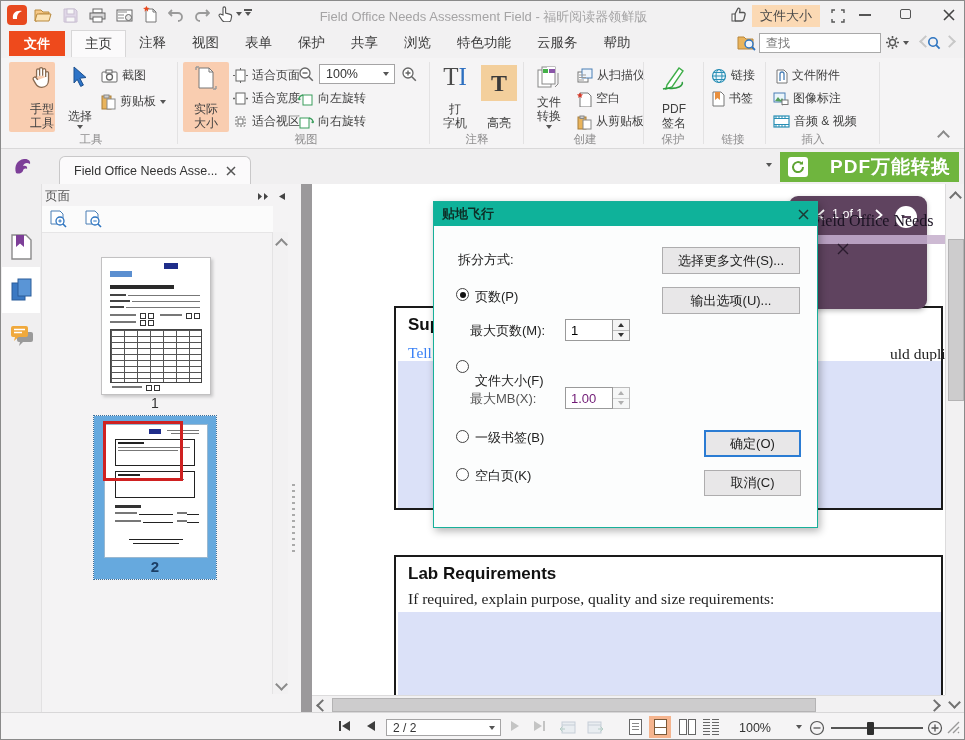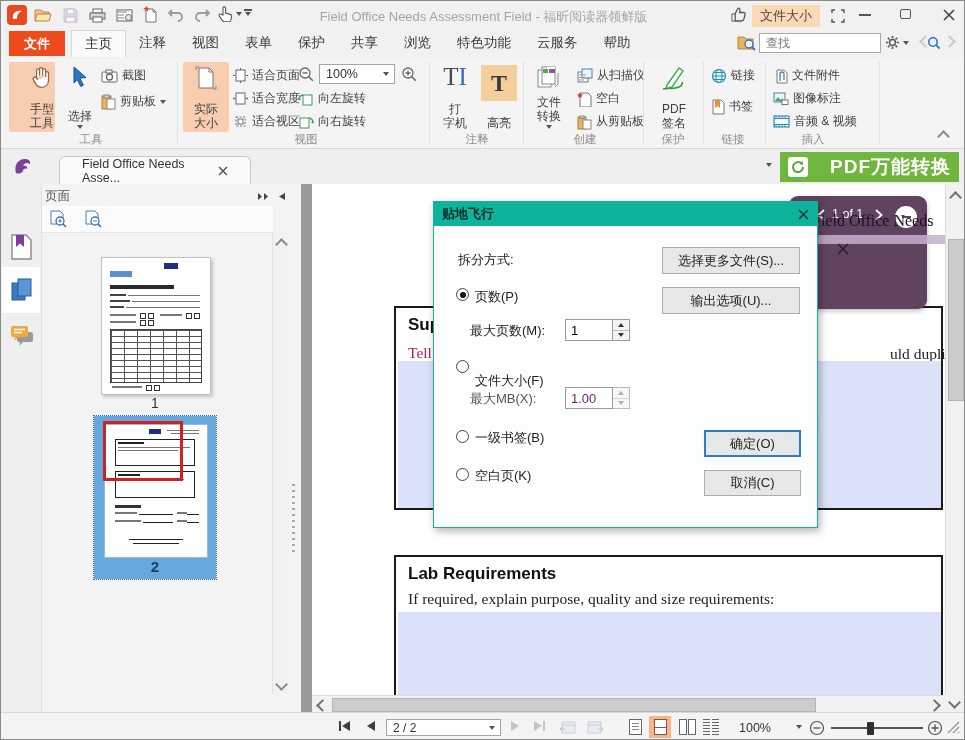--- a/index.html
+++ b/index.html
@@ -23,21 +23,21 @@
   .gsep{top:4px;height:82px;width:1px;background:#e3e2e3;}
   .gcap{top:74px;font-size:11.5px;color:#8f8e8f;text-align:center;}
   .bigbtn{top:4px;height:70px;display:flex;flex-direction:column;align-items:center;padding-top:3px;box-sizing:border-box;border-radius:2px;}
   .bigbtn.active{background:#f9cdb0;}
   .blbl{font-size:12px;line-height:14px;color:#3f3f3f;text-align:center;margin-top:auto;padding-bottom:2px;}
   .sitem{display:flex;align-items:center;gap:4px;height:21px;}
   .slbl{font-size:12px;color:#3f3f3f;white-space:nowrap;}
   .caret{width:0;height:0;border-left:3.5px solid transparent;border-right:3.5px solid transparent;border-top:4px solid #555;}
   .combo{background:#fff;border:1px solid #a5a4a5;display:flex;align-items:center;font-size:12.5px;color:#333;box-sizing:border-box;}
   
-  .doctab{background:#fbfafb;border:1px solid #c9c8c9;border-bottom:none;border-radius:6px 6px 0 0;display:flex;align-items:center;font-size:12.5px;color:#333;padding:0 22px;box-sizing:border-box;}
+  .doctab{background:#fbfafb;border:1px solid #c9c8c9;border-bottom:none;border-radius:6px 6px 0 0;display:flex;align-items:center;font-size:12.5px;color:#333;padding:0 14px;box-sizing:border-box;}
   .badge{background:#6fb53e;color:#fff;font-weight:bold;font-size:19px;display:flex;align-items:center;gap:22px;padding:0 8px;letter-spacing:1px;}
   
   .rail{left:0;top:183px;width:40px;height:530px;background:#f0eff0;border-right:1px solid #e2e1e2;}
   .thumb-sel{background:#66a9de;outline:1px dotted #3c6e99;}
   .stub{position:absolute;background:#777;}
   .mini-table{position:absolute;border:1px solid #444;
     background-image:repeating-linear-gradient(to right,#555 0 1px,transparent 1px 13px),
                      repeating-linear-gradient(to bottom,#555 0 1px,transparent 1px 6px);}
   
   .serif{font-family:"Liberation Serif",serif;}
@@ -370,21 +370,21 @@
     <div class="abs gsep" style="left:702px;"></div>
 
     <div class="abs sitem" style="left:710px;top:7px;">
       <svg width="16" height="16" viewBox="0 0 16 16">
           <circle cx="8" cy="8" r="6.5" fill="#eaf5fb" stroke="#2a8fb5" stroke-width="1.2"></circle>
           <ellipse cx="8" cy="8" rx="3" ry="6.5" fill="none" stroke="#2a8fb5"></ellipse>
           <path d="M1.5 8h13M2.5 4.5h11M2.5 11.5h11" stroke="#2a8fb5"></path>
         </svg>
       <span class="slbl">链接</span>
     </div>
-    <div class="abs sitem" style="left:710px;top:30px;margin-top:8px;">
+    <div class="abs sitem" style="left:710px;top:30px;">
       <svg width="14" height="16" viewBox="0 0 14 16">
           <path d="M2 1h8l3 3v11H2z" fill="#fff" stroke="#777"></path>
           <path d="M4 1v8l2.5-2L9 9V1z" fill="#e98f3e"></path>
         </svg>
       <span class="slbl">书签</span>
     </div>
     <div class="abs gcap" style="left:682px;width:100px;">链接</div>
     <div class="abs gsep" style="left:764px;"></div>
 
     <div class="abs sitem" style="left:772px;top:7px;">
@@ -562,21 +562,21 @@
     </div>
 
     <div class="abs" style="left:291px;top:300px;width:3px;height:70px;background-image:repeating-linear-gradient(to bottom,#aaa 0 2px,transparent 2px 6px);"></div>
   </div>
   <div class="abs" style="left:300px;top:183px;width:11px;height:530px;background:#9b999b;border-right:1px solid #6f6d6f;"></div>
 
   <div class="abs" style="left:311px;top:183px;width:633px;height:511px;background:#fff;overflow:hidden;">
 
     <div class="abs secbox" style="left:82px;top:122px;width:549px;height:204px;">
       <div class="abs sechead" style="left:12px;top:7px;">Sup</div>
-      <div class="abs serif" style="left:12px;top:36px;font-size:15.5px;color:#be185d;">Tell</div>
+      <div class="abs serif" style="left:12px;top:36px;font-size:15.5px;color:#3b82f6;">Tell</div>
       <div class="abs serif" style="left:494px;top:37px;font-size:15.5px;color:#222;white-space:nowrap;">uld duplicate:</div>
       <div class="abs lavender" style="left:2px;top:53px;width:543px;height:147px;"></div>
     </div>
 
     <div class="abs" style="left:477px;top:12px;width:138px;height:113px;background:#5f435f;border-radius:9px;box-shadow:0 2px 5px rgba(0,0,0,.25);">
       <span class="abs" style="left:28px;top:13px;">
         <svg width="8" height="12" viewBox="0 0 8 12">
             <path d="M7 1L1.5 6 7 11" fill="none" stroke="#fff" stroke-width="1.8"></path>
           </svg>
       </span>

